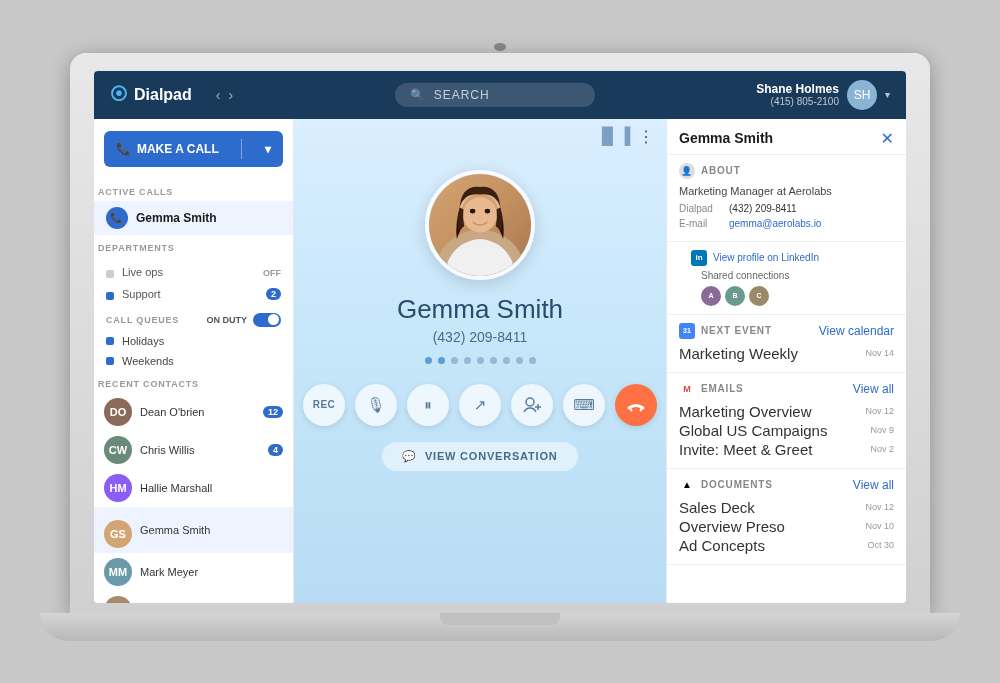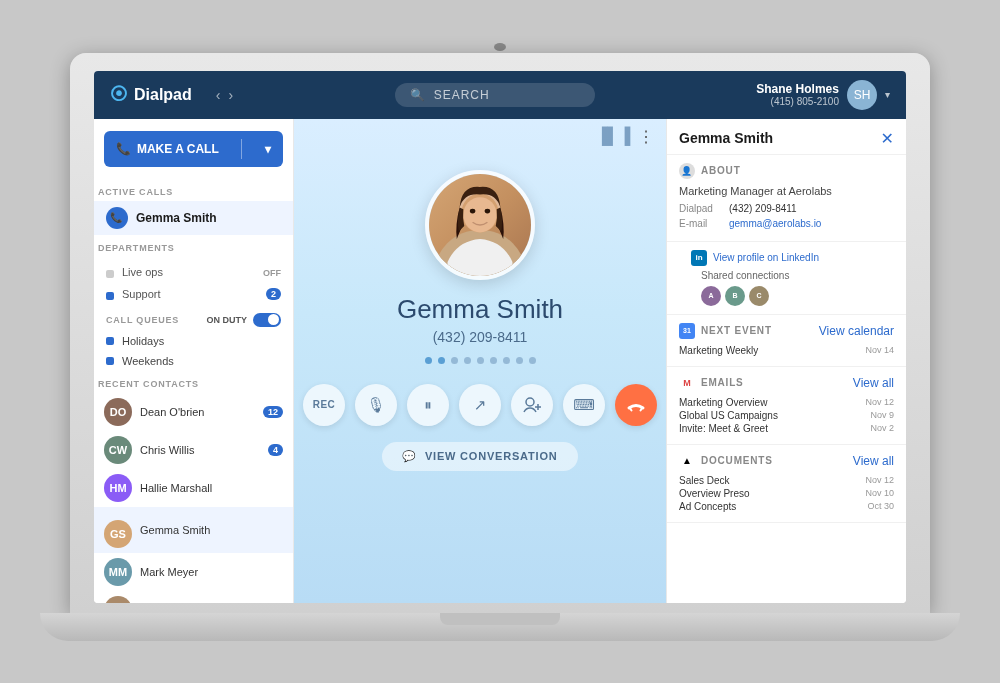--- a/index.html
+++ b/index.html
@@ -722,21 +722,21 @@
     }
 
     .email-row {
       display: flex;
       align-items: center;
       justify-content: space-between;
       margin-bottom: 2px;
     }
 
     .email-subject {
-      font-size: 10px;
+      font-size: 15px;
       color: #333;
     }
 
     .email-date {
       font-size: 9px;
       color: #999;
     }
   </style>
 </head>
 <body>

